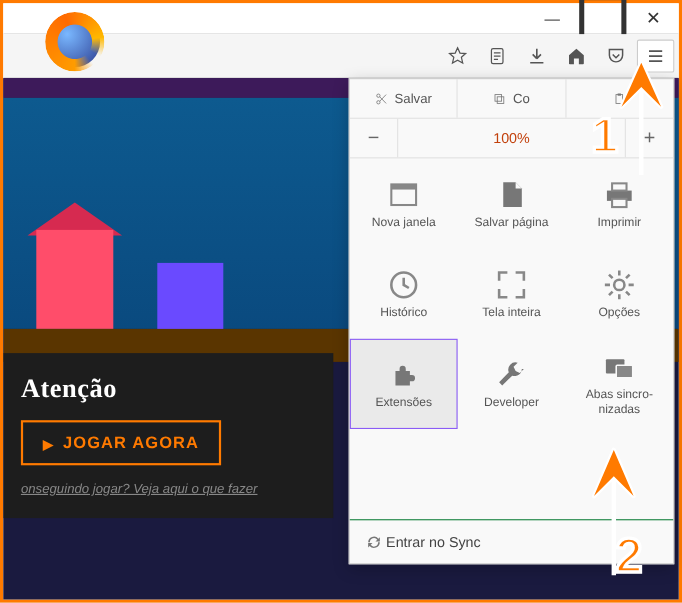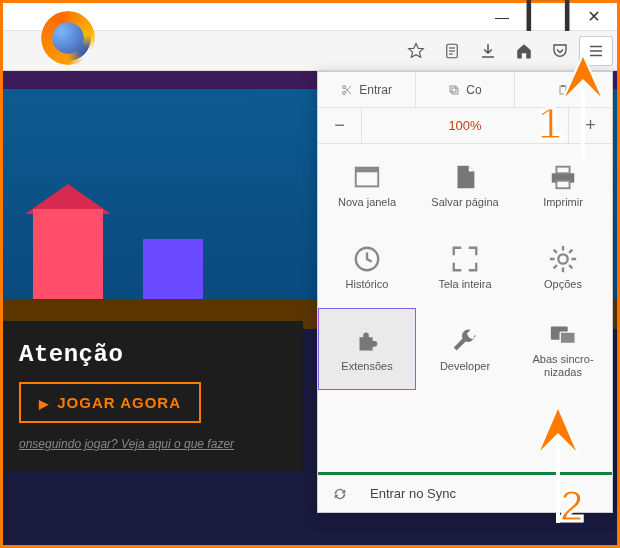--- a/index.html
+++ b/index.html
@@ -25,21 +25,21 @@
 
 .content { position: absolute; top: 68px; left: 0; right: 0; bottom: 0; background: #1a1a3f; overflow: hidden; }
 .purple-bar { position: absolute; top: 0; left: 0; right: 0; height: 18px; background: #3d1a5a; }
 .game-bg { position: absolute; top: 18px; left: 0; right: 0; height: 210px; background: linear-gradient(#0d5a8f, #0a4a7f); }
 .house1 { position: absolute; top: 120px; left: 30px; width: 70px; height: 90px; background: #ff4d6a; }
 .roof1 { position: absolute; top: 95px; left: 22px; width: 0; height: 0; border-left: 43px solid transparent; border-right: 43px solid transparent; border-bottom: 30px solid #d62a50; }
 .house2 { position: absolute; top: 150px; left: 140px; width: 60px; height: 70px; background: #6a4aff; }
 .ground { position: absolute; top: 210px; left: 0; right: 0; height: 30px; background: #5a3500; }
 
 .overlay-box { position: absolute; top: 250px; left: 0; width: 300px; background: #1d1d1d; color: #fff; padding: 20px 16px 20px 16px; }
-.overlay-title { font-family: Liberation Mono, monospace; font-weight: 900; font-size: 24px; margin-bottom: 14px; letter-spacing: 0.5px; }
+.overlay-title { font-family: Liberation Serif, serif; font-weight: 900; font-size: 24px; margin-bottom: 14px; letter-spacing: 0.5px; }
 .overlay-sub { font-family: "Arial Black", sans-serif; font-weight: 900; font-size: 15px; color: #bbb; line-height: 1.4; margin-bottom: 18px; }
 .play-btn { display: inline-flex; align-items: flex-end; gap: 8px; background: #1d1d1d; border: 2px solid #ff7a00; color: #ff7a00; font-weight: 900; font-size: 15px; padding: 10px 18px; letter-spacing: 1px; }
 .play-btn::before { content: "▶"; font-size: 12px; }
 .help-link { display: block; margin-top: 14px; color: #888; font-size: 12px; text-decoration: underline; font-style: italic; }
 
 
 .menu { position: absolute; top: 68px; right: 4px; width: 296px; background: #f9f9f9; border: 1px solid #ccc; box-shadow: 0 4px 14px rgba(0,0,0,0.25); z-index: 50; }
 .menu-row { display: flex; align-items: center; border-bottom: 1px solid #e2e2e2; }
 .clip-row { height: 36px; }
 .clip-item { flex: 1; display: flex; align-items: center; justify-content: center; gap: 6px; font-size: 12px; color: #555; border-right: 1px solid #e2e2e2; height: 100%; }
@@ -48,21 +48,21 @@
 .zoom-btn { width: 44px; height: 100%; display: flex; align-items: center; justify-content: center; font-size: 18px; color: #666; border-right: 1px solid #e2e2e2; }
 .zoom-val { flex: 1; text-align: center; font-size: 13px; color: #c2410c; }
 .zoom-plus { border-left: 1px solid #e2e2e2; border-right: none; }
 
 .grid { display: grid; grid-template-columns: repeat(3, 1fr); }
 .cell { height: 82px; display: flex; flex-direction: column; align-items: center; justify-content: center; gap: 4px; font-size: 11px; color: #555; text-align: center; padding: 4px; }
 .cell.hover { background: #eaeaea; border: 1px solid #8b5cf6; }
 .cell svg { width: 30px; height: 30px; fill: #777; }
 .cell .lbl { line-height: 1.15; }
 
-.sync-row { height: 40px; display: flex; align-items: center; gap: 22px; padding: 0 14px; font-size: 13px; color: #444; border-top: 3px solid #15803d; }
+.sync-row { height: 40px; display: flex; align-items: center; gap: 3px; padding: 0 14px; font-size: 13px; color: #444; border-top: 1px solid #15803d; }
 .sync-row svg { width: 16px; height: 16px; fill: #777; }
 
 
 .arrow { position: absolute; z-index: 70; }
 .arrow svg { display: block; }
 .num { position: absolute; font-family: "Arial Black", sans-serif; font-weight: 900; font-size: 44px; color: #ff7a00; -webkit-text-stroke: 3px #fff; z-index: 72; }
 </style>
 </head>
 <body>
 
@@ -141,21 +141,21 @@
 
   <div class="menu">
     <div class="menu-row clip-row">
       <div class="clip-item">
         <svg width="12" height="12" viewBox="0 0 24 24">
             <circle cx="6" cy="6" r="3" fill="none" stroke="#777" stroke-width="1.5"></circle>
             <circle cx="6" cy="18" r="3" fill="none" stroke="#777" stroke-width="1.5"></circle>
             <line x1="8.5" y1="8" x2="20" y2="20" stroke="#777" stroke-width="1.5"></line>
             <line x1="8.5" y1="16" x2="20" y2="4" stroke="#777" stroke-width="1.5"></line>
           </svg>
-        <span>Entrar</span>
+        <span>Salvar</span>
       </div>
       <div class="clip-item">
         <svg width="12" height="12" viewBox="0 0 24 24">
             <rect x="8" y="8" width="12" height="12" fill="none" stroke="#777" stroke-width="1.5"></rect>
             <rect x="4" y="4" width="12" height="12" fill="none" stroke="#777" stroke-width="1.5"></rect>
           </svg>
         <span>Co</span>
       </div>
       <div class="clip-item">
         <svg width="12" height="12" viewBox="0 0 24 24">

